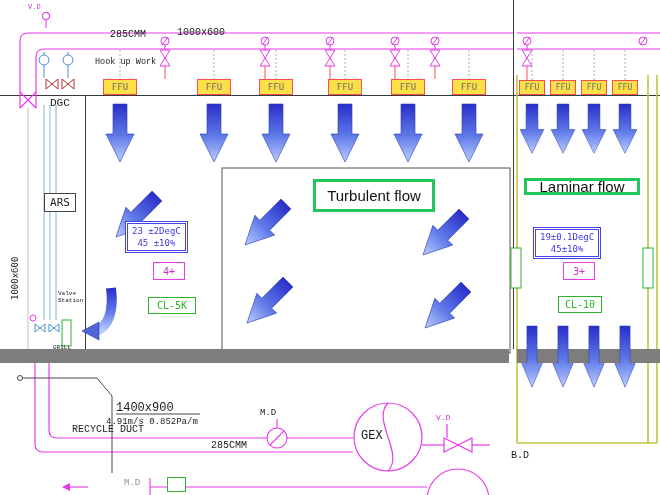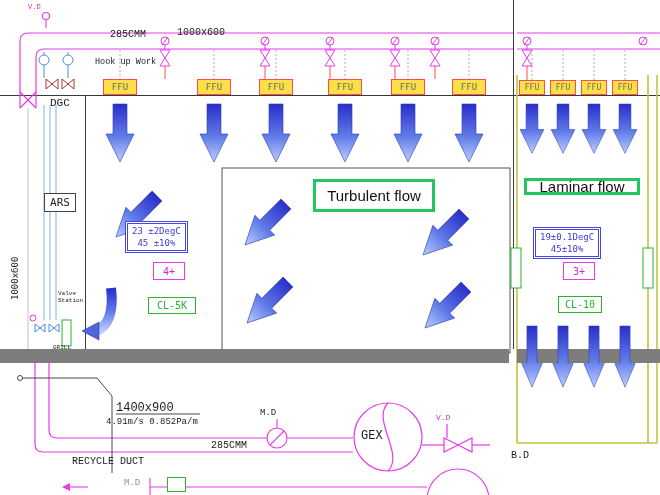--- a/index.html
+++ b/index.html
@@ -287,21 +287,21 @@
   <div class="abs mono" style="left:116px;top:401px;font-size:12px">1400x900</div>
 
   <div class="abs mono" style="left:106px;top:417px;font-size:9px">4.91m/s 0.852Pa/m</div>
 
   <div class="abs mono" style="left:260px;top:408px;font-size:9px">M.D</div>
 
   <div class="abs mono" style="left:361px;top:429px;font-size:12px">GEX</div>
 
   <div class="abs mono" style="left:436px;top:413px;font-size:8px;color:#d428d4">V.D</div>
 
-  <div class="abs mono" style="left:72px;top:456px;font-size:10px">RECYCLE DUCT</div>
+  <div class="abs mono" style="left:72px;top:424px;font-size:10px">RECYCLE DUCT</div>
 
   <div class="abs mono" style="left:211px;top:440px;font-size:10px">285CMM</div>
 
   <div class="abs mono" style="left:511px;top:450px;font-size:10px">B.D</div>
 
   <div class="abs mono" style="left:124px;top:478px;font-size:9px;color:#909090">M.D</div>
 
   <div class="greenbox" style="left:167px;top:477px;width:19px;height:15px"></div>
 
 </div>

